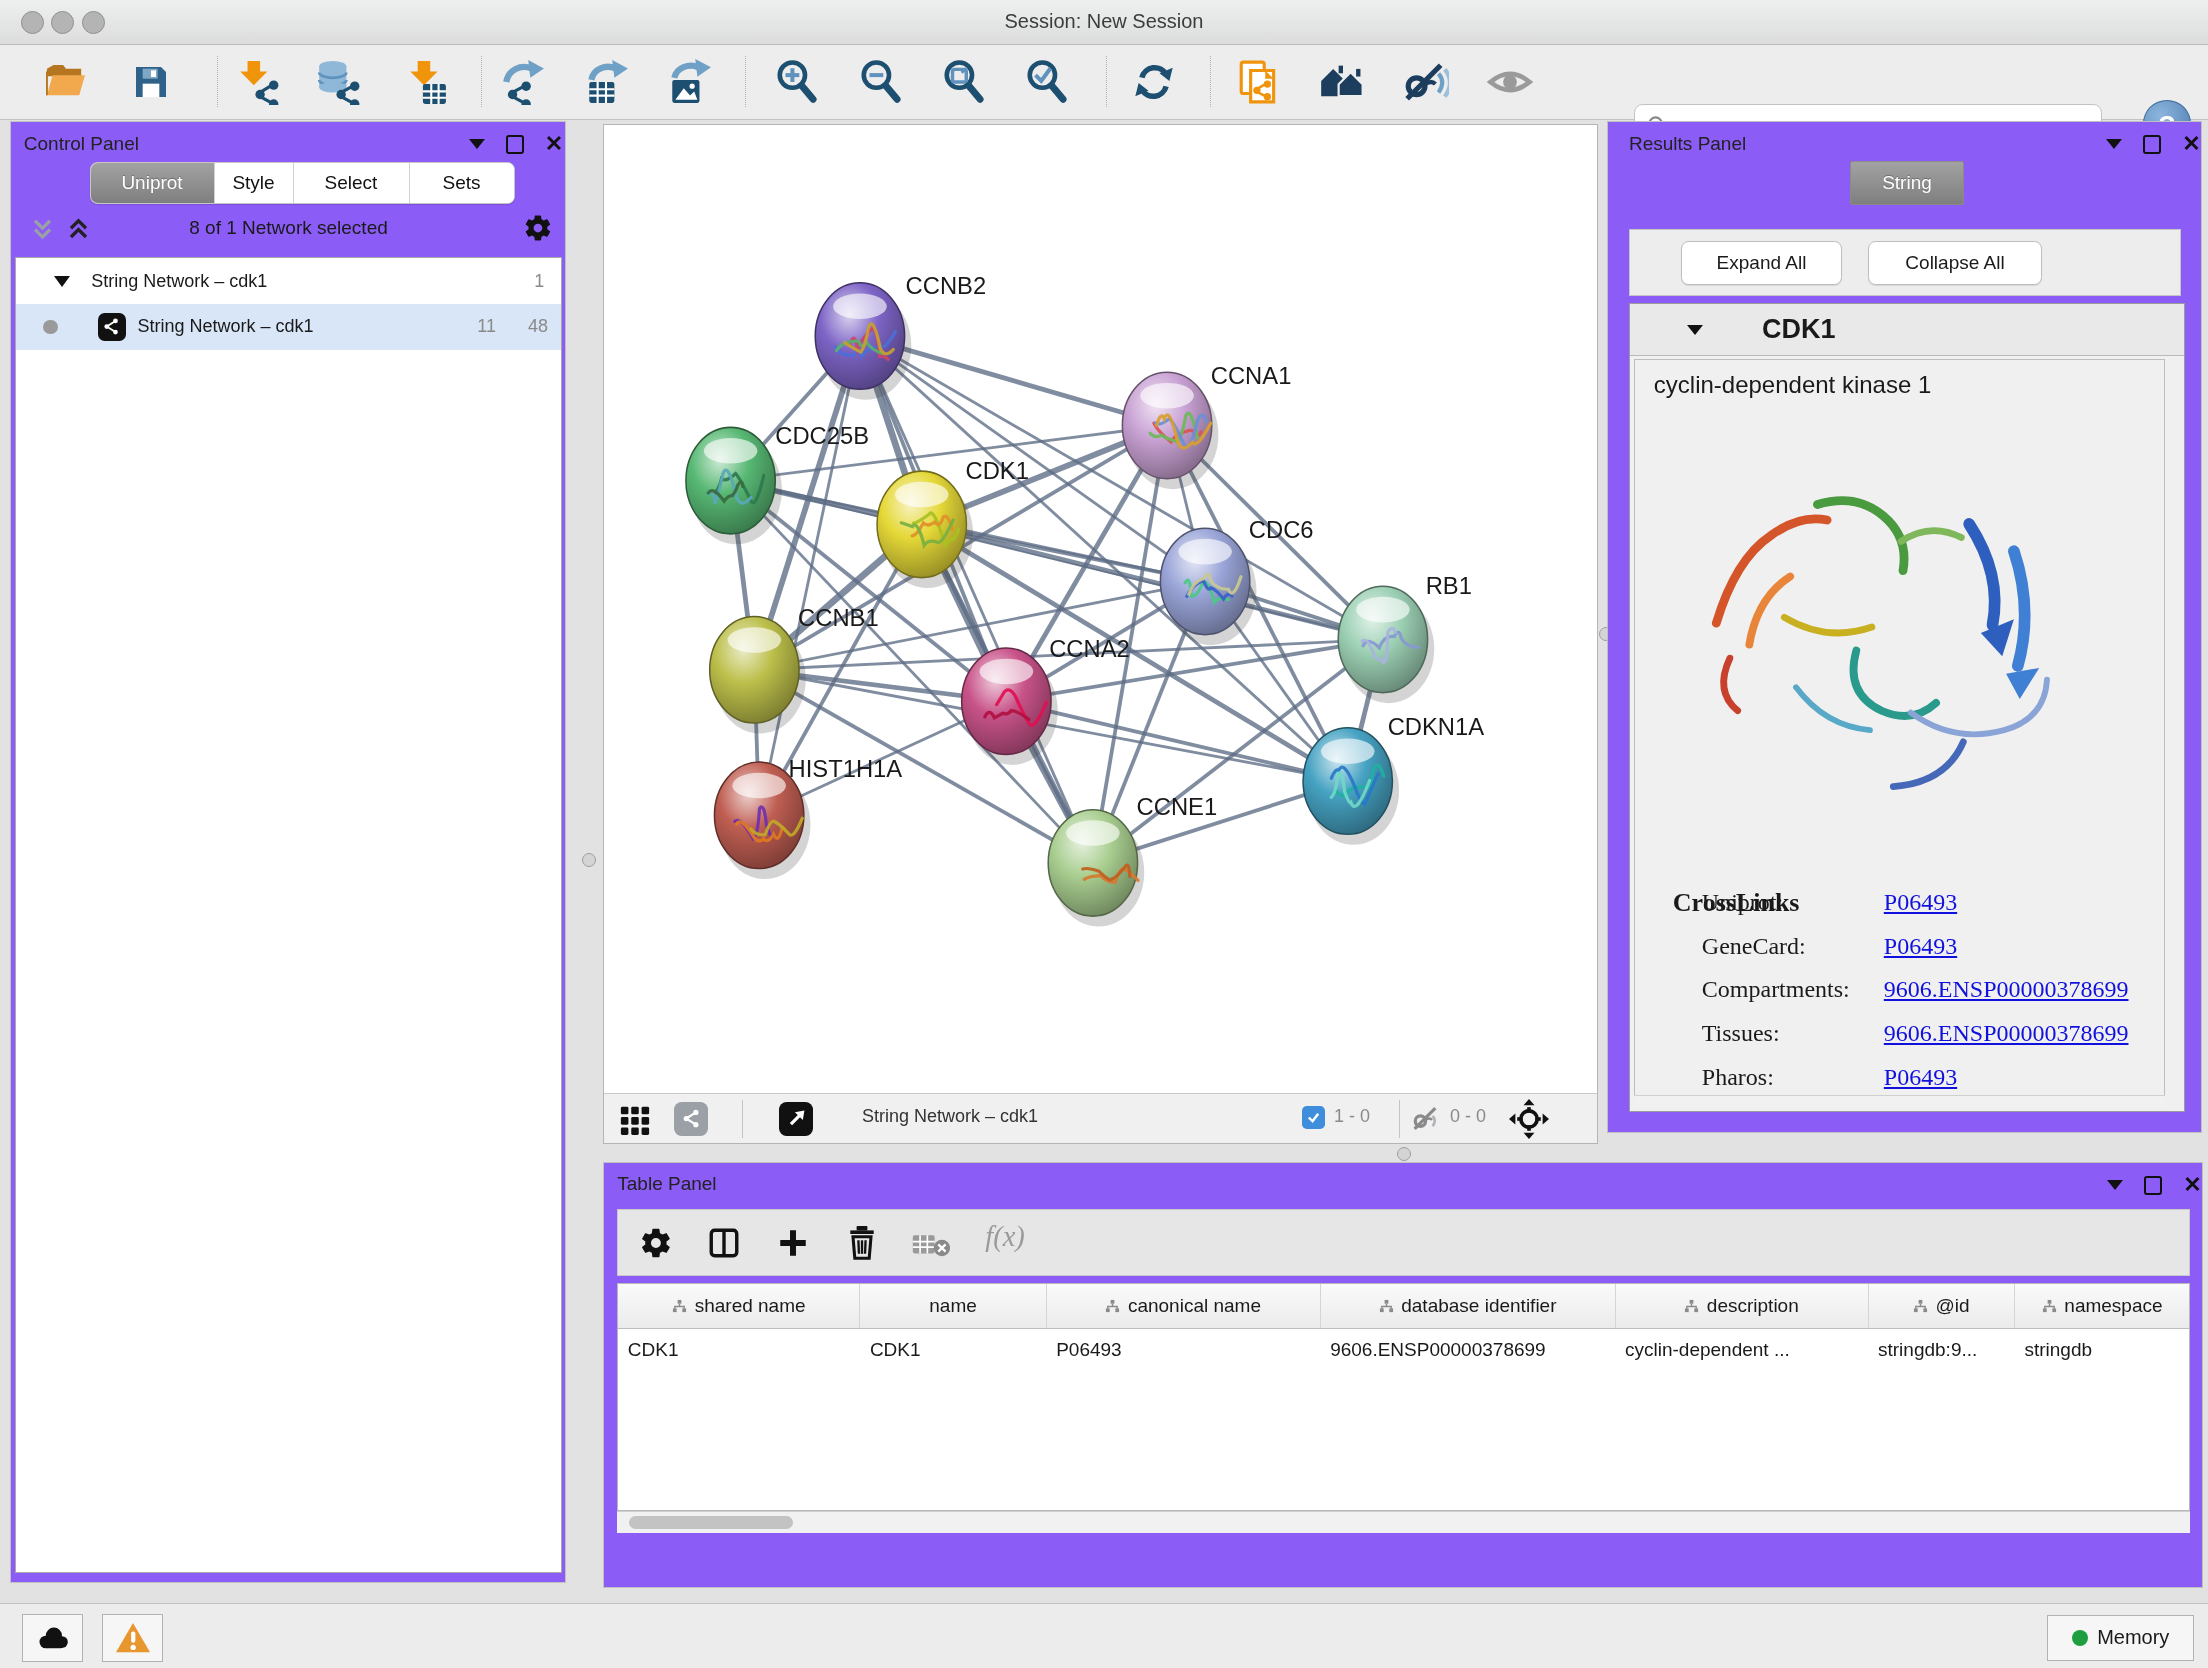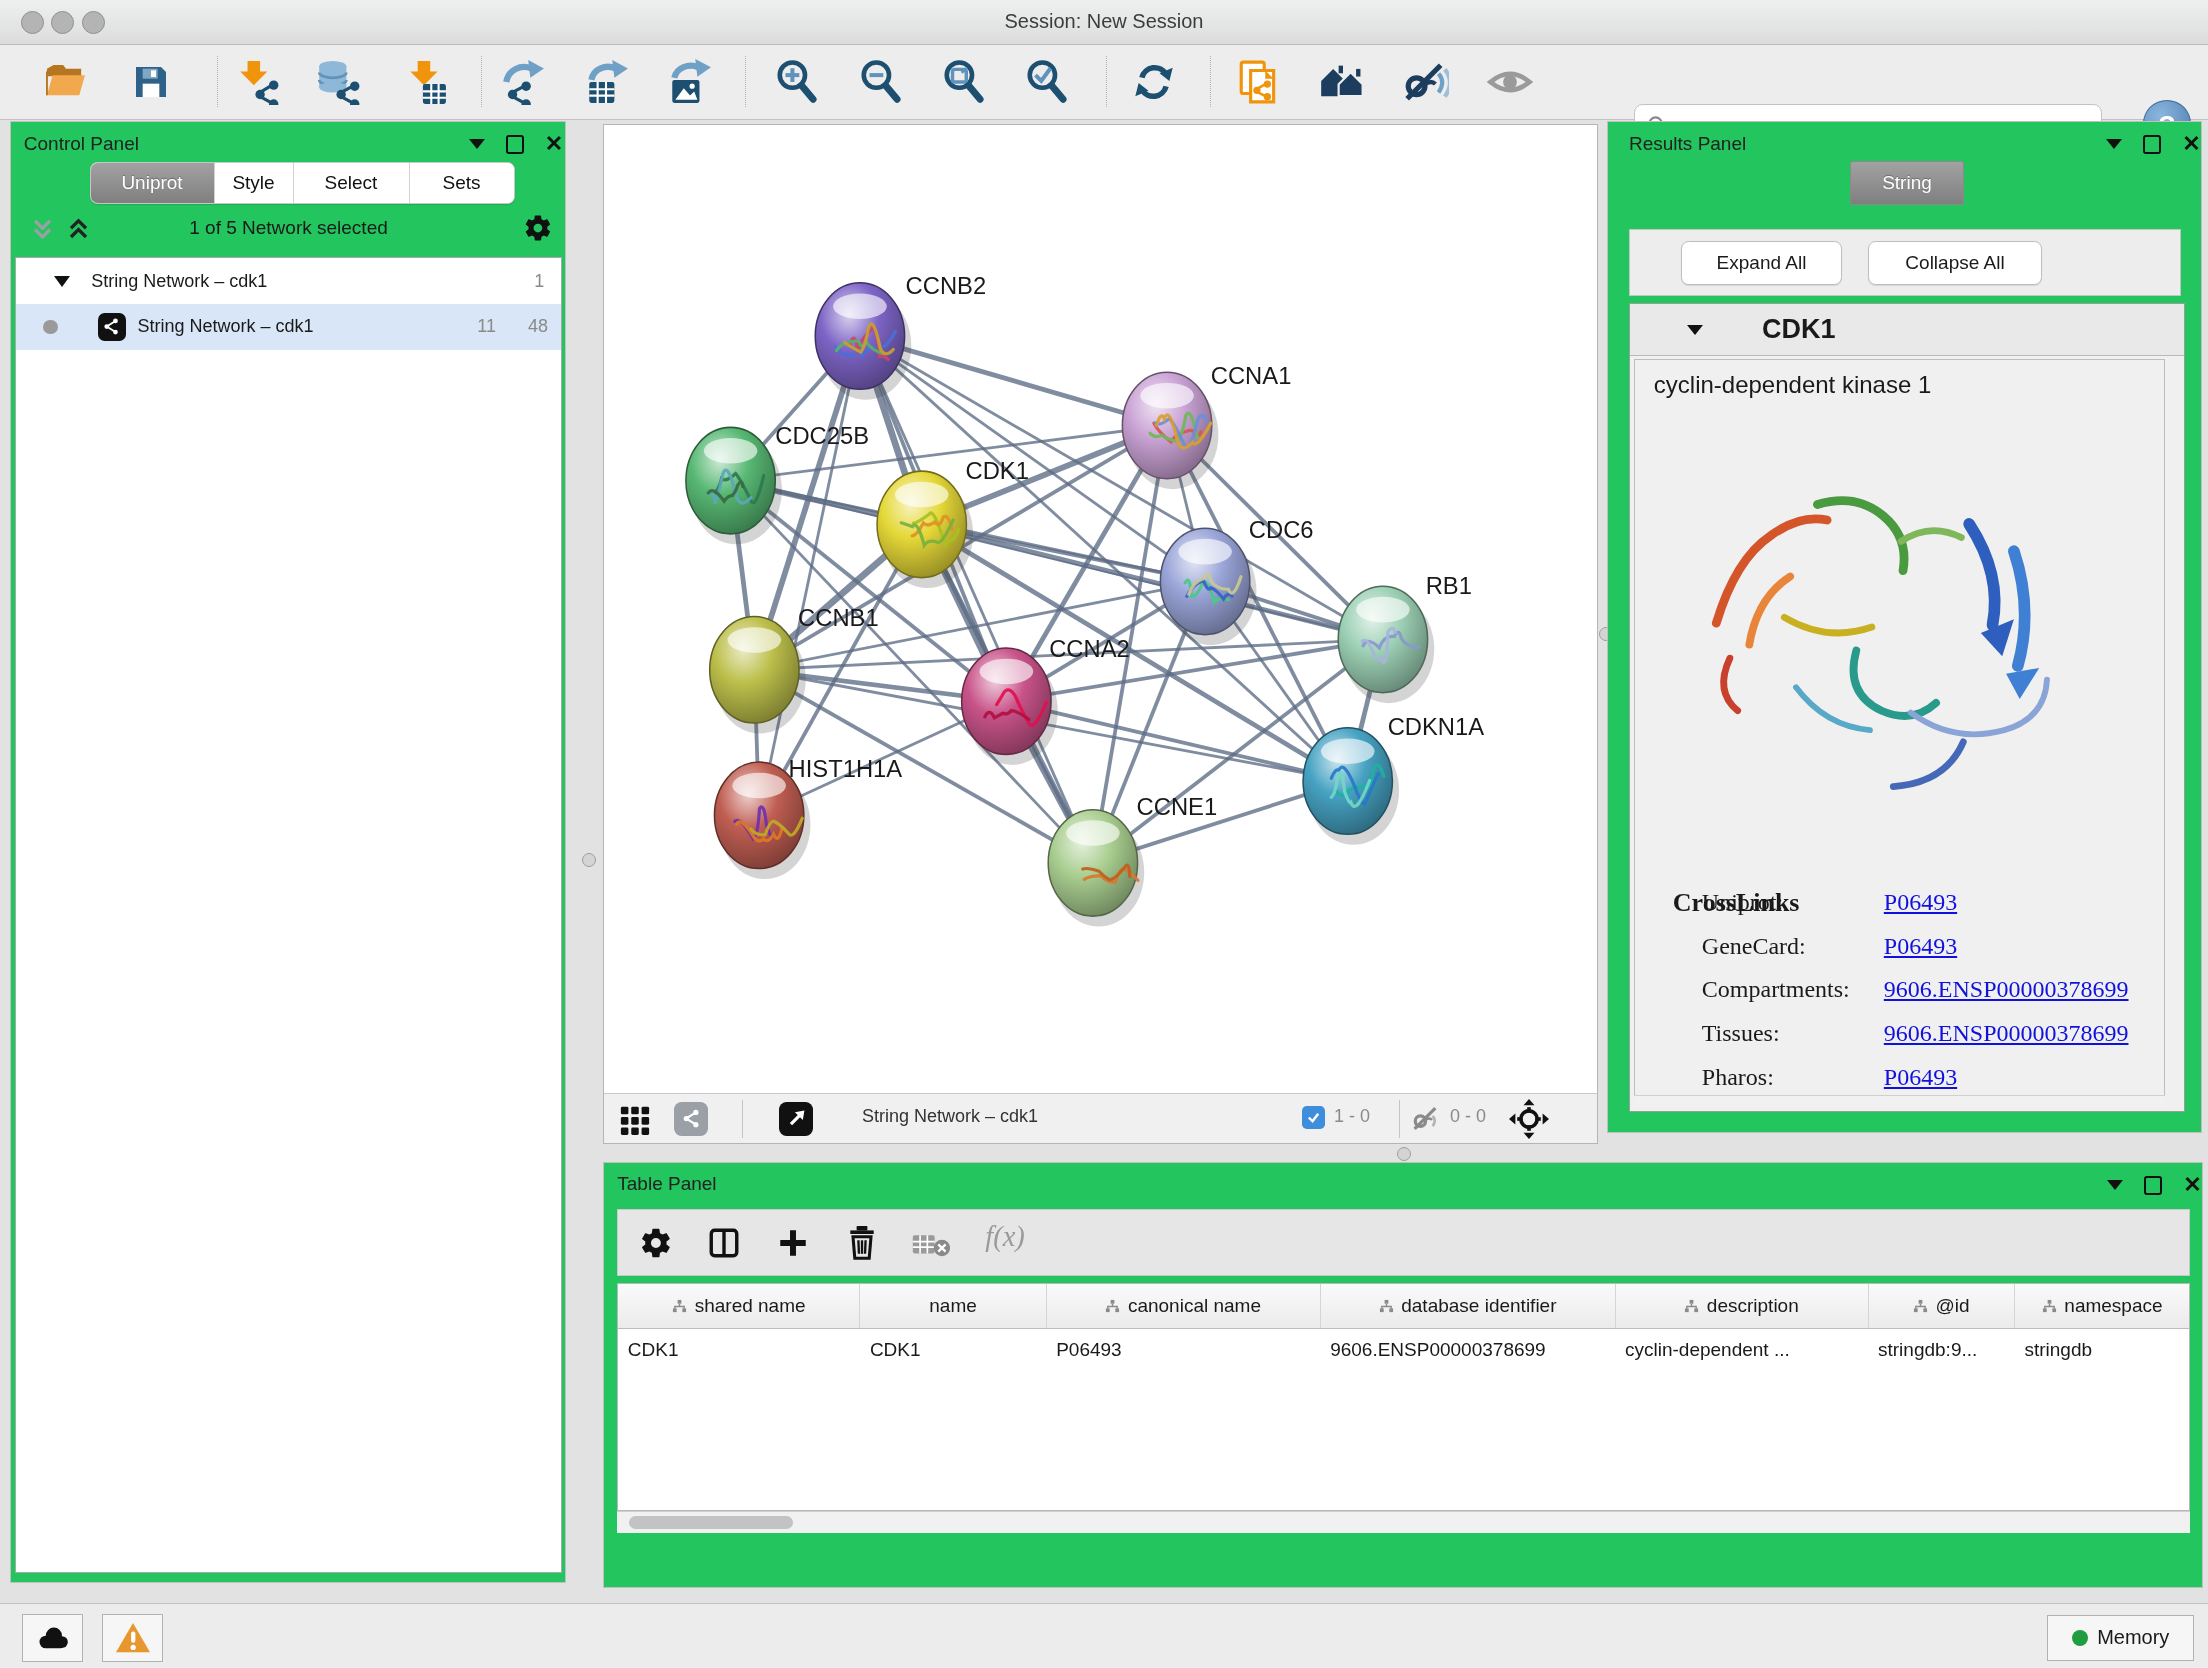--- a/index.html
+++ b/index.html
@@ -10,21 +10,21 @@
   .tlight{width:21px;height:21px;border-radius:50%;background:#b4b4b4;border:1px solid #909090;top:10.5px;}
   .wintitle{width:100%;text-align:center;top:9.5px;font-size:20px;color:#3c3c3c;}
   
   .toolbar{left:0;top:45px;width:2208px;height:74px;background:#ededed;border-bottom:1px solid #c2c2c2;}
   .tbtn{width:53px;height:53px;top:10.5px;display:flex;align-items:center;justify-content:center;}
   .tsep{top:11.4px;width:0;height:51px;border-left:1.9px dotted #b3b3b3;}
   .searchbox{left:1634px;top:59px;width:468px;height:42px;background:#fff;border:1px solid #c2c2c2;border-radius:8.6px;display:flex;align-items:center;padding-left:11.4px;box-sizing:border-box;}
   .searchbox input{border:none;outline:none;font-size:18px;flex:1;background:transparent;margin-left:7.6px;font-family:inherit;}
   .helpbtn{left:2143px;top:55px;width:46px;height:49px;border-radius:50%/46%;background:radial-gradient(circle at 35% 30%,#8cb6de,#4878aa);border:1px solid #3c6astroke;border:1px solid #3c6a9c;color:#fff;font-size:28.5px;font-weight:bold;display:flex;align-items:center;justify-content:center;}
   
-  .panel{background:#22c55e;border:1px solid #c0c0c0;box-sizing:border-box;}
+  .panel{background:#8b5cf6;border:1px solid #c0c0c0;box-sizing:border-box;}
   .ptitle{font-size:19px;color:#222;}
   .pcarets{display:flex;align-items:center;gap:21px;}
   .caret-dn{width:0;height:0;border-left:8.6px solid transparent;border-right:8.6px solid transparent;border-top:10.5px solid #111;}
   .float-sq{width:14.3px;height:14.3px;border:2.4px solid #111;border-radius:2.9px;}
   .close-x{font-size:22px;font-weight:bold;color:#111;line-height:1;}
   .seggroup{display:flex;border:1px solid #c6c6c6;border-radius:7.6px;overflow:hidden;background:#fff;box-shadow:0 1px 1px rgba(0,0,0,.12);}
   .seg{display:flex;align-items:center;justify-content:center;font-size:19px;color:#111;background:#fff;border-right:1px solid #d2d2d2;}
   .seg:last-child{border-right:none;}
   .seg.sel{background:linear-gradient(#a2a2a2,#7f7f7f);color:#fff;text-shadow:0 -1px 1px rgba(0,0,0,.3);}
   
@@ -295,21 +295,21 @@
         <polyline points="4,3 10,9 16,3" fill="none" stroke="#9aa0a6" stroke-width="2.6"></polyline>
         <polyline points="4,10 10,16 16,10" fill="none" stroke="#9aa0a6" stroke-width="2.6"></polyline>
       </svg>
   </div>
   <div class="abs" style="left:55px;top:95px;">
     <svg width="25" height="25" viewBox="0 0 20 20">
         <polyline points="4,9 10,3 16,9" fill="none" stroke="#222" stroke-width="2.6"></polyline>
         <polyline points="4,16 10,10 16,16" fill="none" stroke="#222" stroke-width="2.6"></polyline>
       </svg>
   </div>
-  <div class="abs" style="left:0;top:95px;width:556px;text-align:center;font-size:19px;">1 of 5 Network selected</div>
+  <div class="abs" style="left:0;top:95px;width:556px;text-align:center;font-size:19px;">8 of 1 Network selected</div>
   <div class="abs" style="left:512px;top:91px;">
     <svg width="30" height="30" viewBox="0 0 24 24">
         <path d="M19.4 13c.04-.33.06-.66.06-1s-.02-.67-.06-1l2.1-1.65a.5.5 0 0 0 .12-.64l-2-3.46a.5.5 0 0 0-.61-.22l-2.48 1a7.3 7.3 0 0 0-1.73-1l-.38-2.65A.5.5 0 0 0 13.93 2h-4a.5.5 0 0 0-.5.42l-.37 2.65c-.63.26-1.21.6-1.74 1l-2.48-1a.5.5 0 0 0-.6.22l-2 3.46a.5.5 0 0 0 .12.64L4.46 11c-.04.33-.06.66-.06 1s.02.67.06 1l-2.1 1.65a.5.5 0 0 0-.12.64l2 3.46c.13.22.39.31.6.22l2.49-1c.52.4 1.1.74 1.73 1l.37 2.65c.05.24.25.42.5.42h4c.25 0 .46-.18.5-.42l.37-2.65c.63-.26 1.21-.6 1.73-1l2.49 1c.22.09.47 0 .6-.22l2-3.46a.5.5 0 0 0-.12-.64L19.4 13zM11.93 15.5a3.5 3.5 0 1 1 0-7 3.5 3.5 0 0 1 0 7z" fill="#111"></path>
       </svg>
   </div>
   <div class="abs treebox" style="left:4.8px;top:135px;width:545px;height:1314px;">
     <div class="trerow" style="height:44px;padding-top:1.9px;">
       <span style="margin-left:38px;width:0;height:0;border-left:8.6px solid transparent;border-right:8.6px solid transparent;border-top:11.4px solid #111;"></span>
       <span style="margin-left:21px;">String Network – cdk1</span>
       <span class="graynum" style="margin-left:auto;margin-right:17px;">1</span>

